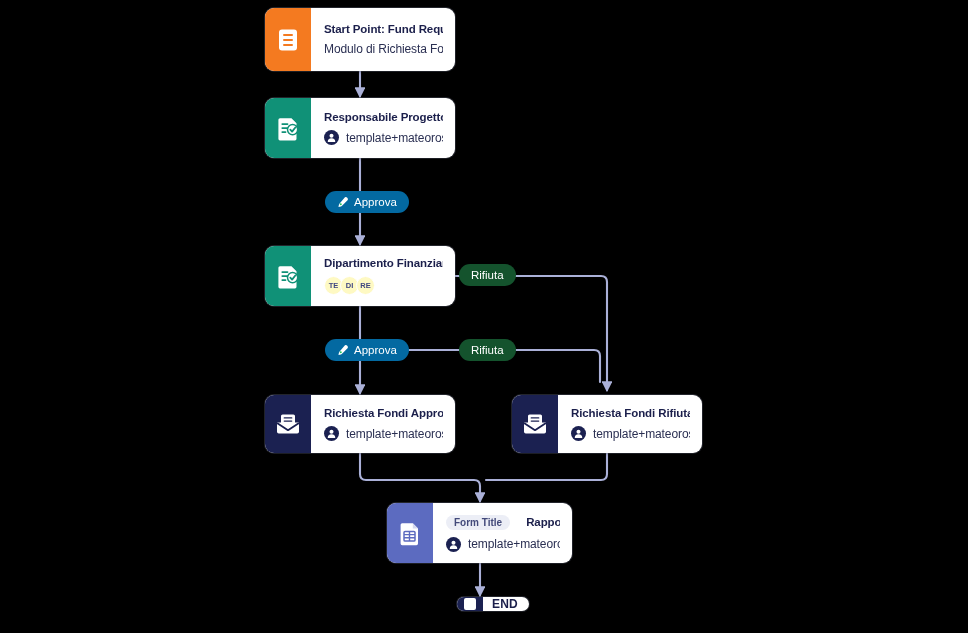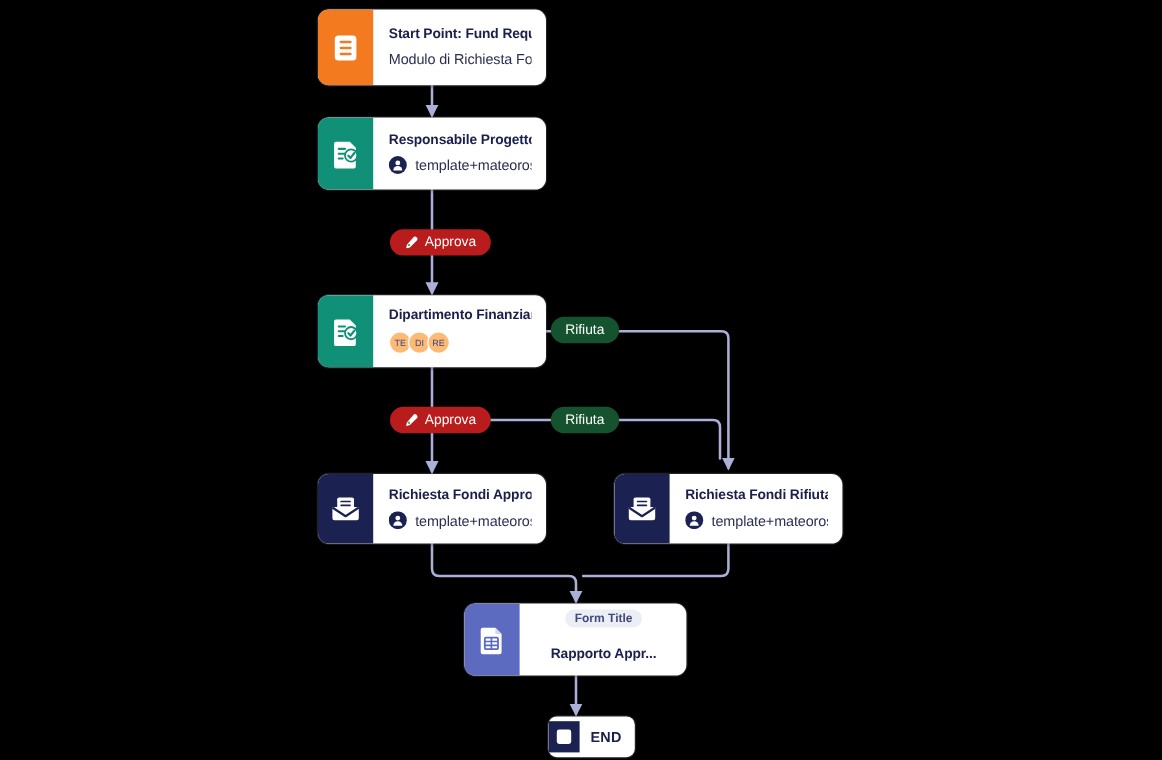--- a/index.html
+++ b/index.html
@@ -85,34 +85,34 @@
     justify-content: center;
   }
   .avatar-dot svg { display:block; }
 
   
   .chips { display: flex; align-items: center; }
   .chip {
     width: 19px;
     height: 19px;
     border-radius: 50%;
-    background: #fdba74;
+    background: #fef9c3;
     color: #3f4580;
     font-size: 7.5px;
-    font-weight: normal;
+    font-weight: bold;
     display: flex;
     align-items: center;
     justify-content: center;
     margin-right: -3px;
     border: 1.5px solid #ffffff;
     box-sizing: border-box;
   }
 
   
-  .title-row { display:flex; align-items:center; gap:16px;flex-direction:column; }
+  .title-row { display:flex; align-items:center; gap:16px; }
   .form-pill {
     background: #eceef6;
     color: #434a7a;
     border-radius: 10px;
     padding: 2px 8px;
     font-size: 10px;
     font-weight: bold;
     white-space: nowrap;
   }
 
@@ -122,34 +122,34 @@
     display: flex;
     align-items: center;
     gap: 5px;
     padding: 5px 12px;
     border-radius: 13px;
     font-size: 11.5px;
     color: #ffffff;
     white-space: nowrap;
     box-sizing: border-box;
   }
-  .pill.approve { background: #b91c1c; }
+  .pill.approve { background: #0369a1; }
   .pill.reject  { background: #14532d; }
   .pill svg { display:block; }
 
   
   .end-node {
     position: absolute;
     display: flex;
     align-items: center;
     background: #ffffff;
     border-radius: 7px;
     box-shadow: 0 1px 3px rgba(0,0,0,0.35), 0 0 0 1px rgba(170,176,215,0.22);
     overflow: hidden;
-    height: 34px;
+    height: 14px;
   }
   .end-square-wrap {
     width: 26px;
     height: 26px;
     background: #1b2151;
     display: flex;
     align-items: center;
     justify-content: center;
     flex: 0 0 26px;
   }

